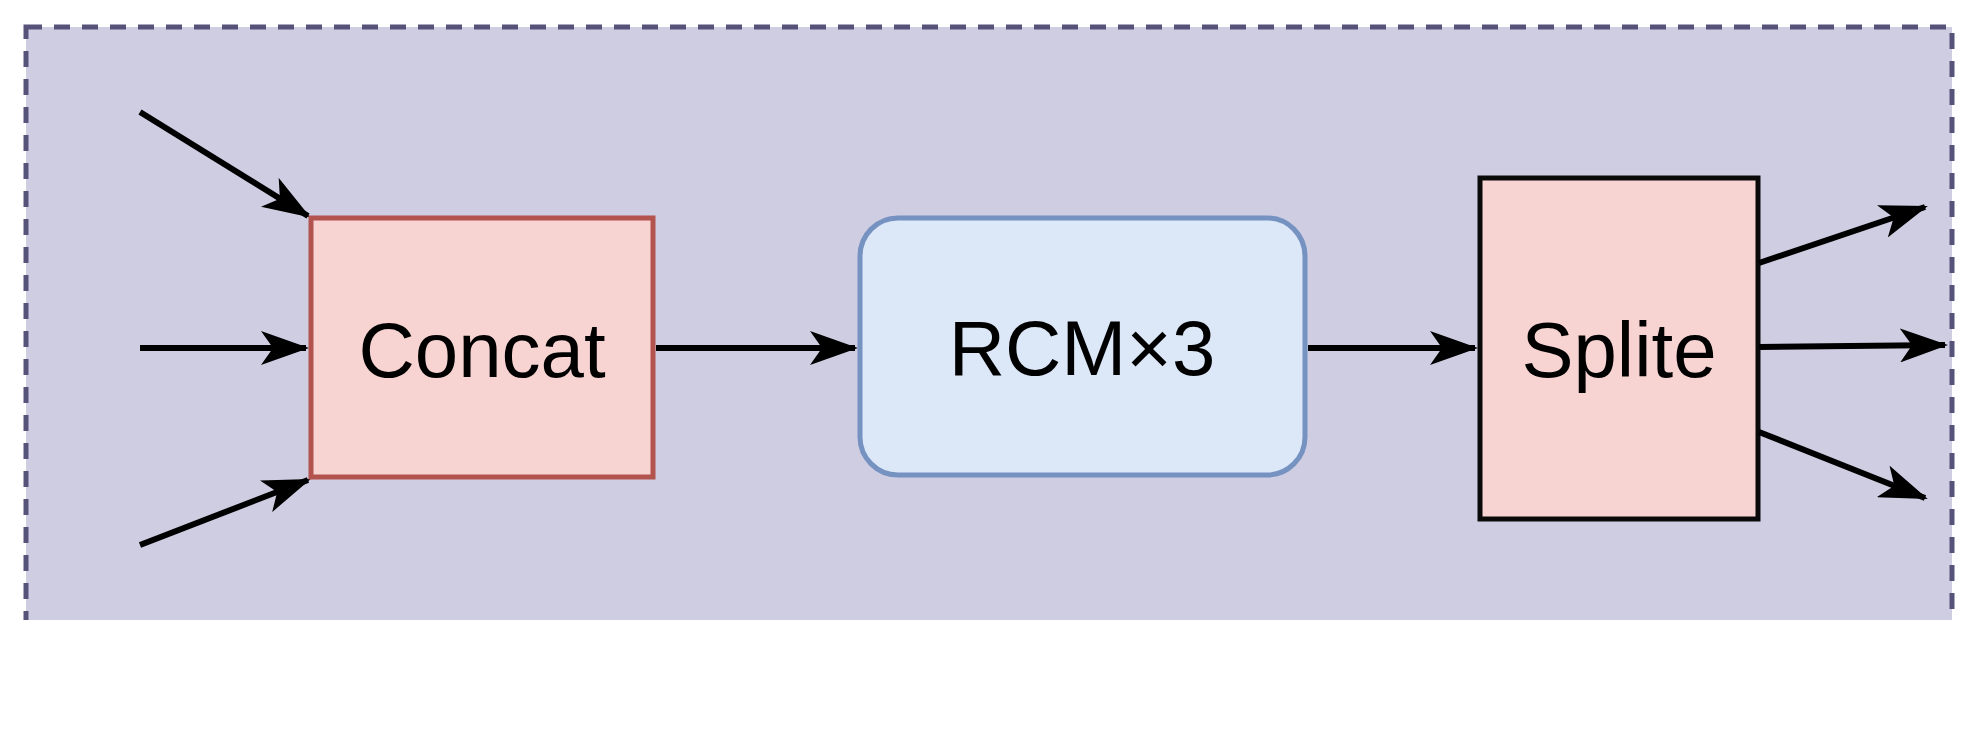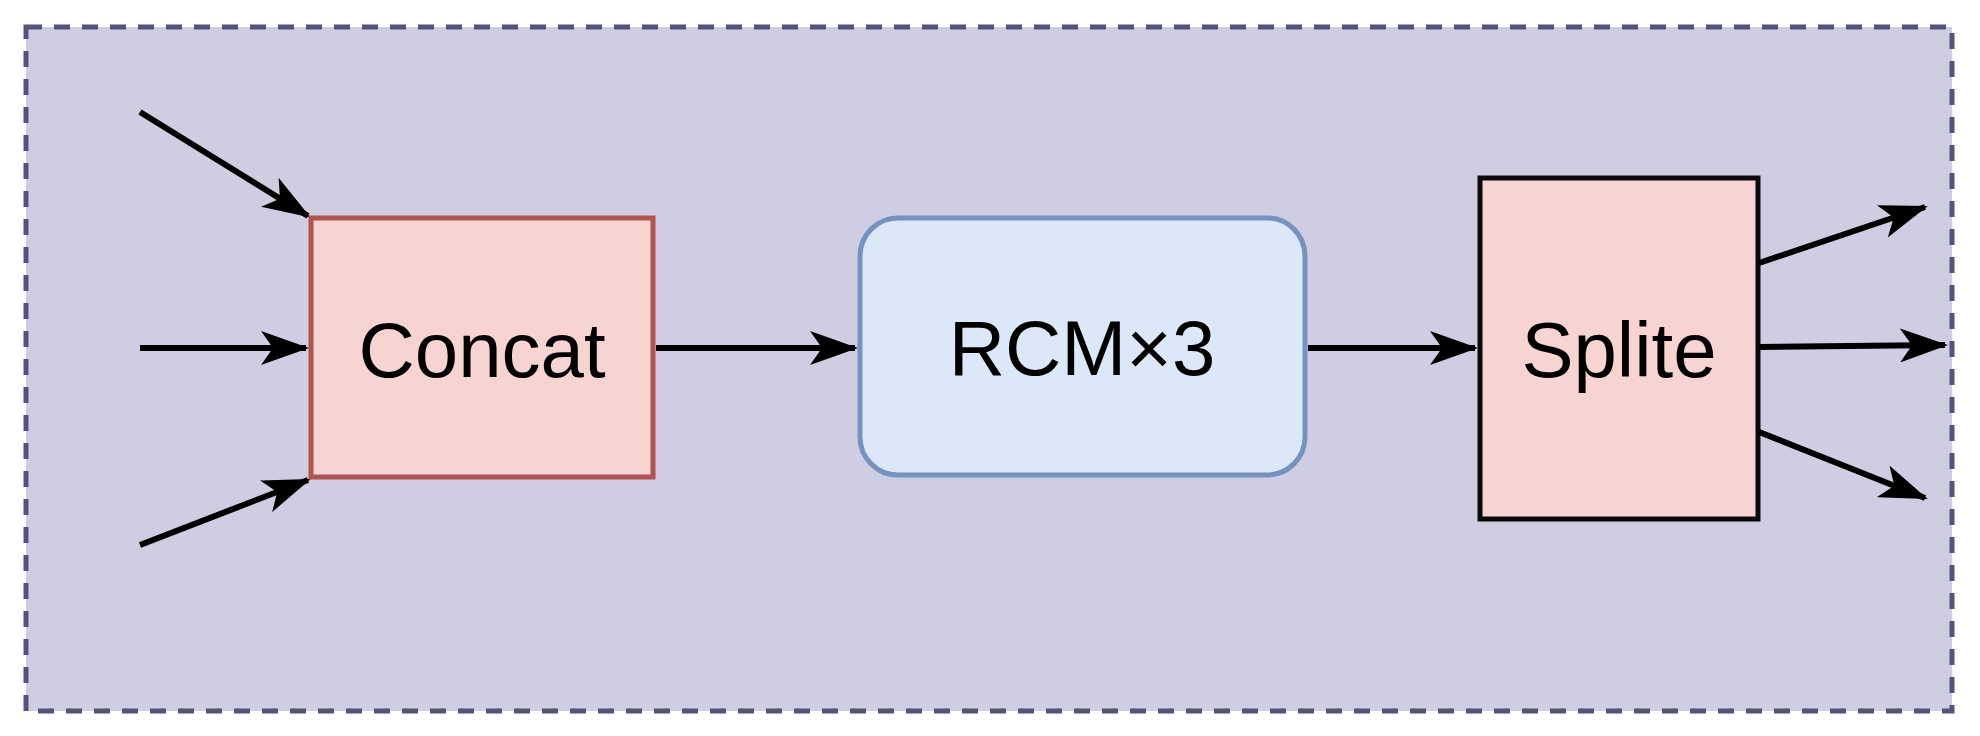--- a/index.html
+++ b/index.html
@@ -3,21 +3,21 @@
 <meta charset="utf-8">
 <style>
   html, body {
     margin: 0;
     padding: 0;
     background: var(--page_bg, #ffffff);
     font-family: "Liberation Sans", sans-serif;
   }
   .stage {
     width: 1980px;
-    height: 736px;
+    height: 620px;
     position: relative;
     background: var(--page_bg, #ffffff);
   }
   svg { display: block; }
 
   .panel {
     fill: var(--panel_bg, #cfcde2);
     stroke: var(--panel_border, #56537a);
     stroke-width: 5;
     stroke-dasharray: 16 12;

